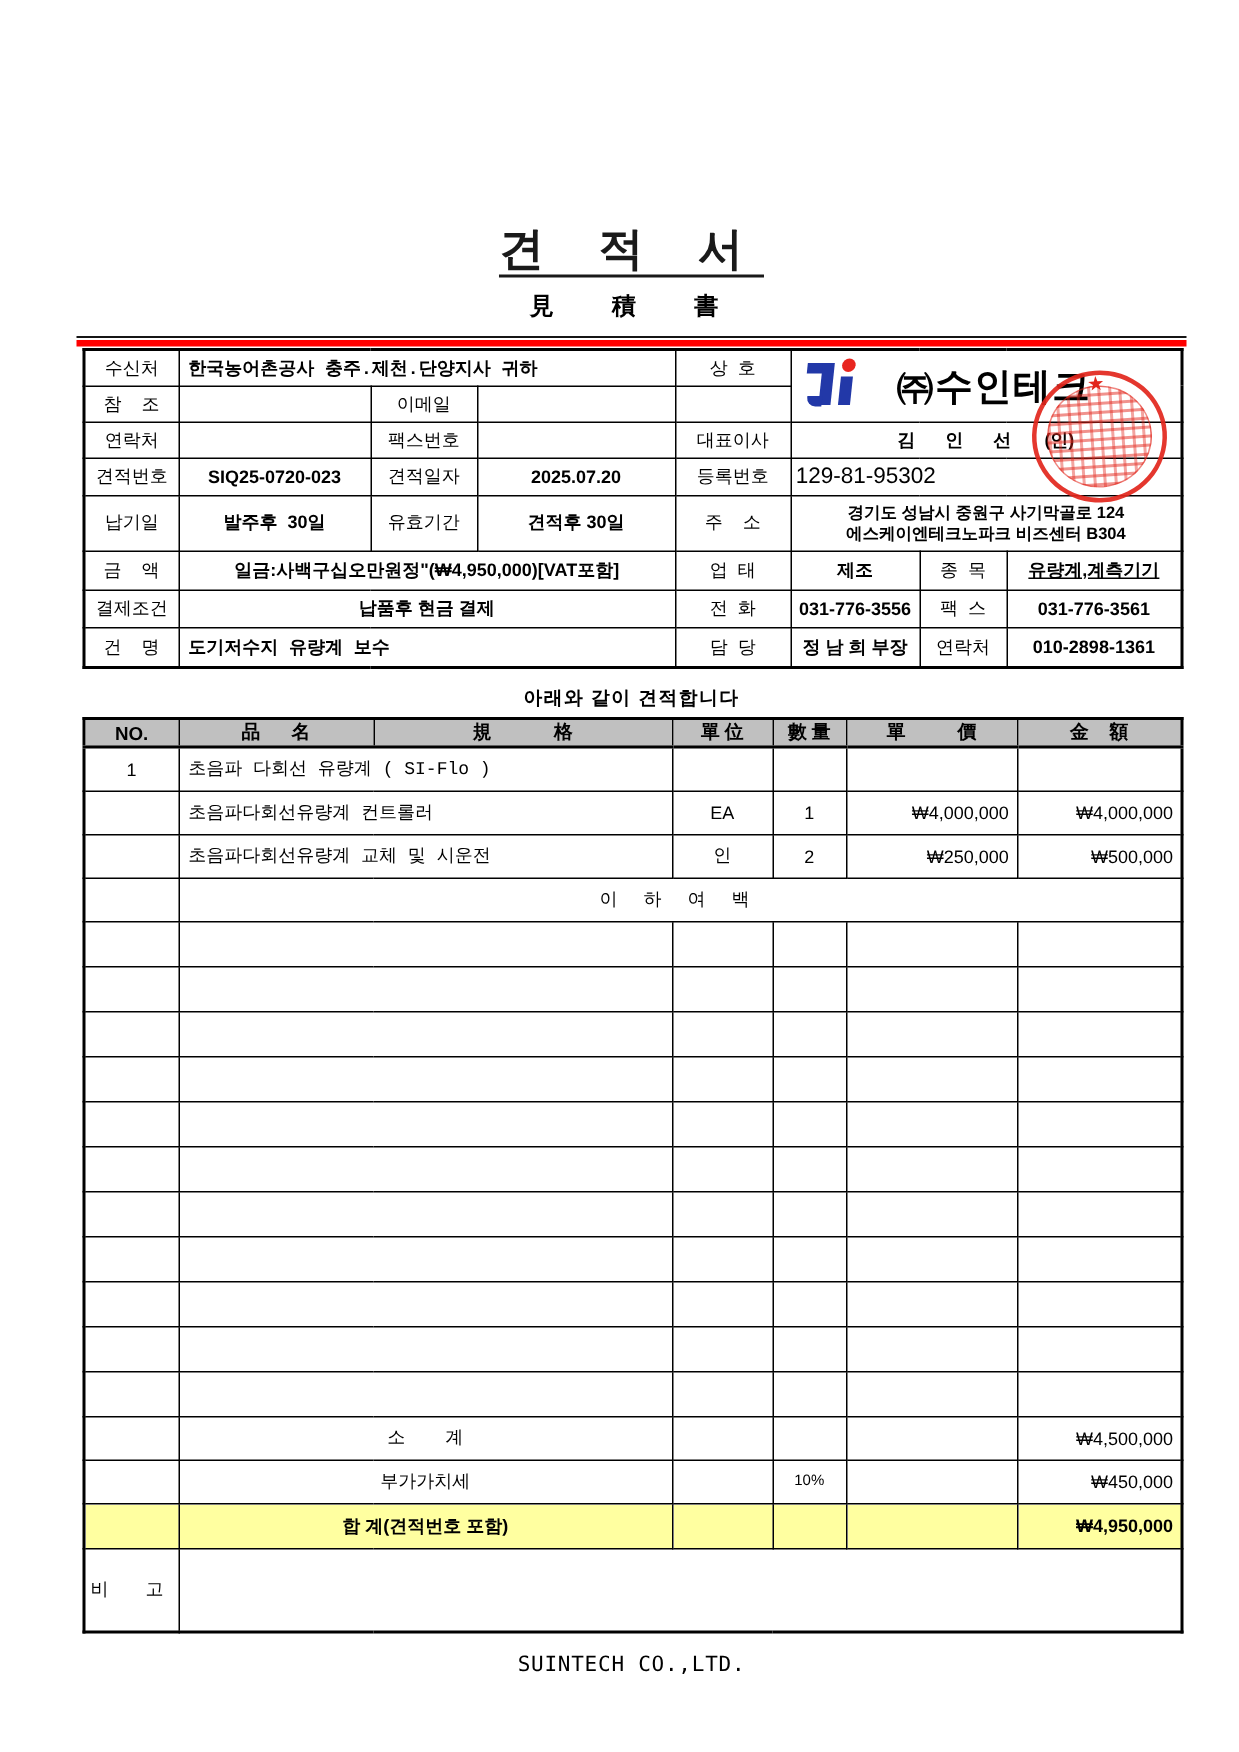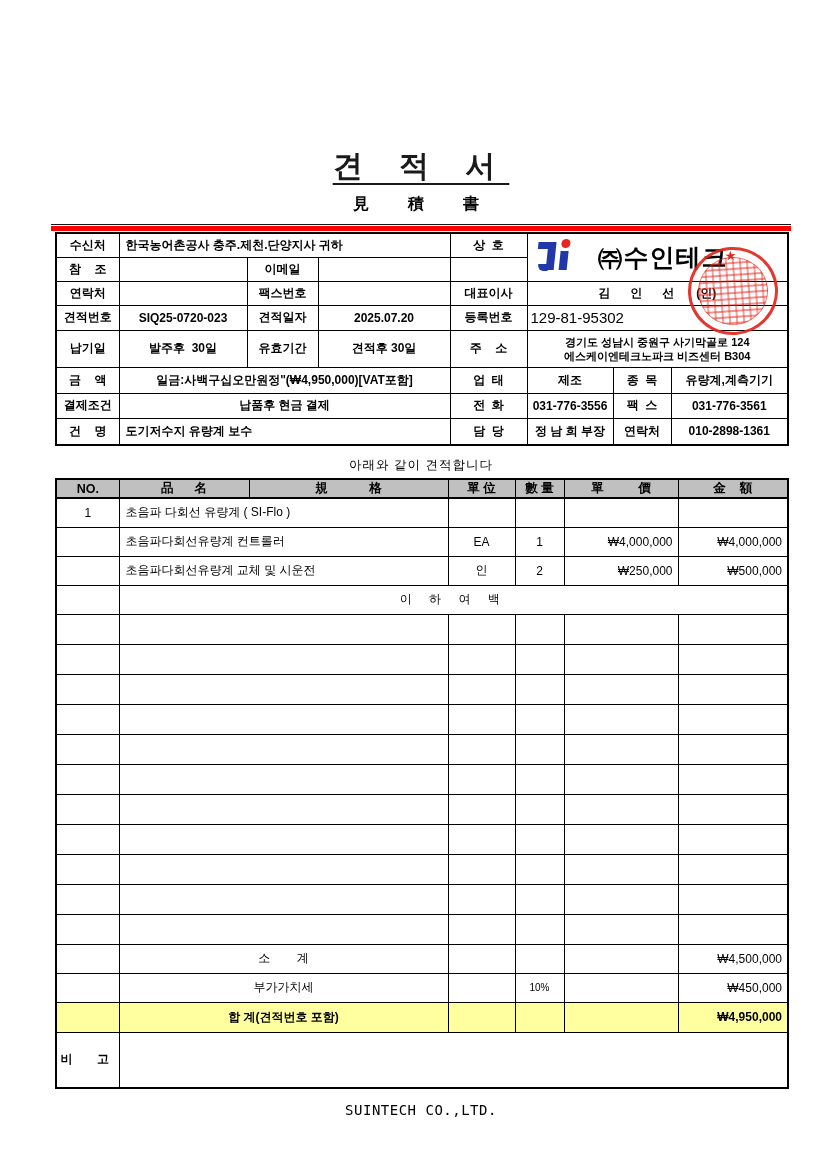--- a/index.html
+++ b/index.html
@@ -25,24 +25,24 @@
   }
   .red-rule{
     margin-top:9px;height:7px;width:740px;margin-left:-4px;
     background:linear-gradient(to bottom,#151515 0 1.5px,#ffffff 1.5px 2.5px,#ff0000 2.5px 7px);
   }
 
   
   table{border-collapse:collapse;table-layout:fixed;width:732px;}
   td{border:1px solid #000;font-size:12px;overflow:hidden;padding:0 3px;vertical-align:middle;}
   .outer{border:2px solid #000;}
-  .lbl{text-align:center;font-weight:bold;white-space:pre;}
+  .lbl{text-align:center;font-weight:normal;white-space:pre;}
   .val{font-weight:bold;}
   .ctr{text-align:center;}
-  .lft{text-align:left;padding-left:6px;}
+  .lft{text-align:left;padding-left:6px;font-family:Liberation Mono, monospace;}
   .rgt{text-align:right;padding-right:5px;}
   .pre{white-space:pre;}
 
   
   .info-table{margin-top:1px;}
   .company-cell{position:relative;padding:2px 4px;}
   .company-wrap{display:flex;align-items:center;justify-content:flex-start;gap:24px;padding-left:4px;}
   .company-name{font-size:25px;font-weight:bold;letter-spacing:1px;white-space:nowrap;}
   .logo-mark{position:relative;width:38px;height:38px;flex:0 0 auto;transform:skewX(-6deg);}
   .logo-bar{position:absolute;left:1px;top:4px;width:17px;height:7px;background:#2238a8;}
@@ -68,21 +68,21 @@
   }
   .stamp-hatch{
     position:absolute;inset:7px;border-radius:50%;
     border:1px solid rgba(226,38,28,.55);
     background:
       repeating-linear-gradient(0deg, rgba(226,38,28,.50) 0 2px, rgba(255,255,255,0) 2px 6px),
       repeating-linear-gradient(90deg, rgba(226,38,28,.42) 0 2px, rgba(255,255,255,0) 2px 7px);
   }
 
   
-  .intro{margin-top:11px;margin-bottom:4px;text-align:center;font-size:12.5px;letter-spacing:1px;}
+  .intro{margin-top:11px;margin-bottom:4px;text-align:center;font-size:12.5px;letter-spacing:1px;font-weight:bold;}
 
   
   .item-table{margin-top:4px;}
   .item-table .hdr td{
     background:#c0c0c0;font-weight:bold;text-align:center;white-space:pre;
     border-bottom:2px solid #000;font-size:12.5px;
   }
   .blank-notice{letter-spacing:7px;text-align:center;}
   .total-row td{background:#ffffa0;}
   .total-row .t-label{font-weight:bold;text-align:center;white-space:pre;}
@@ -172,21 +172,21 @@
         <div>경기도 성남시 중원구 사기막골로 124</div>
         <div>에스케이엔테크노파크 비즈센터 B304</div>
       </td>
     </tr>
     <tr style="height:26px">
       <td class="lbl">금    액</td>
       <td colspan="3" class="val ctr">일금:사백구십오만원정"(₩4,950,000)[VAT포함]</td>
       <td class="lbl">업  태</td>
       <td class="val ctr">제조</td>
       <td class="lbl">종  목</td>
-      <td class="val ctr" style="padding:0 1px;">유량계,계측기기</td>
+      <td class="val ctr" style="padding:0 1px;text-decoration:underline;">유량계,계측기기</td>
     </tr>
     <tr style="height:25px">
       <td class="lbl">결제조건</td>
       <td colspan="3" class="val ctr">납품후 현금 결제</td>
       <td class="lbl">전  화</td>
       <td class="val ctr">031-776-3556</td>
       <td class="lbl">팩  스</td>
       <td class="val ctr">031-776-3561</td>
     </tr>
     <tr style="height:27px">

